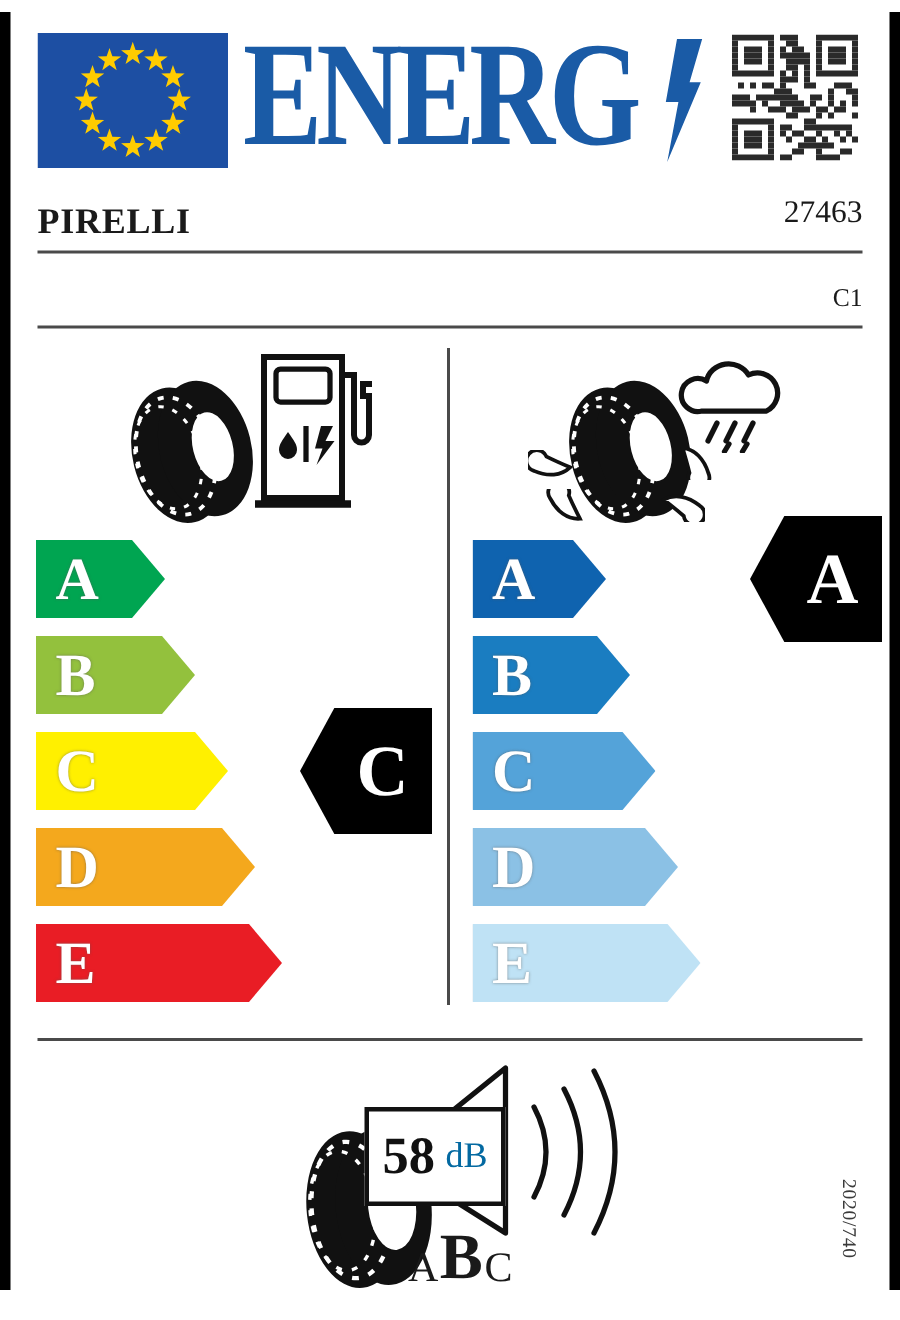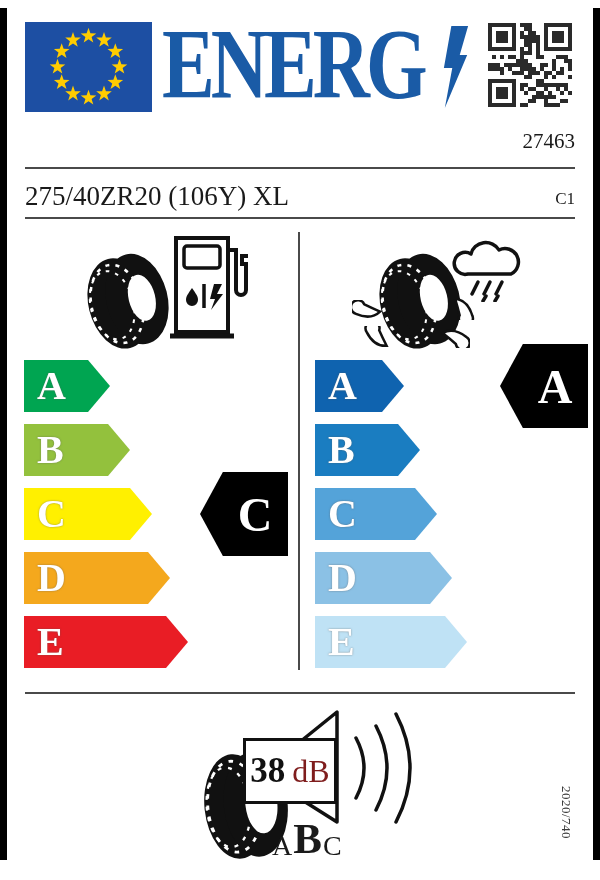--- a/index.html
+++ b/index.html
@@ -36,21 +36,21 @@
     text-shadow:0 0 2px rgba(90,90,90,.65);}
   .rating-ind{position:absolute;width:88px;height:84px;background:#000;
     clip-path:polygon(26% 0,100% 0,100% 100%,26% 100%,0 50%);
     display:flex;align-items:center;justify-content:center;}
   .rating-ind span{color:#fff;font-size:48px;font-weight:bold;padding-left:22px;}
 
   
   .db-box{position:absolute;left:243px;top:738px;width:88px;height:60px;background:#fff;
     border:3px solid #111;display:flex;align-items:center;justify-content:center;}
   .db-box .val{font-size:35px;font-weight:bold;color:#111;}
-  .db-box .unit{font-size:32px;color:#7f1d1d;margin-left:7px;}
+  .db-box .unit{font-size:24px;color:#0369a1;margin-left:7px;}
   .noise-classes{position:absolute;left:272px;top:817px;display:flex;align-items:flex-end;color:#1a1a1a;}
   .noise-classes .nc{font-size:28px;line-height:1;}
   .noise-classes .nc.active{font-size:43px;font-weight:bold;margin:0 1px;}
   .regulation{position:absolute;left:558px;top:786px;writing-mode:vertical-rl;
     font-size:13px;color:#3a3a3a;letter-spacing:.5px;}
 </style>
 </head>
 <body>
 
 <div class="label">
@@ -301,23 +301,23 @@
       <rect x="24" y="80" width="4" height="4" fill="#2a2a2a"></rect>
       <rect x="32" y="80" width="4" height="4" fill="#2a2a2a"></rect>
       <rect x="36" y="80" width="4" height="4" fill="#2a2a2a"></rect>
       <rect x="56" y="80" width="4" height="4" fill="#2a2a2a"></rect>
       <rect x="60" y="80" width="4" height="4" fill="#2a2a2a"></rect>
       <rect x="64" y="80" width="4" height="4" fill="#2a2a2a"></rect>
       <rect x="68" y="80" width="4" height="4" fill="#2a2a2a"></rect>
     </svg>
 
   
+  <div class="brand-name">PIRELLI</div>
   <div class="brand-article">27463</div>
   <div class="hline l1"></div>
-  <div class="tyre-dimension">275/40ZR20 (106Y) XL</div>
   <div class="tyre-class">C1</div>
   <div class="hline l2"></div>
   <div class="vline"></div>
 
   
   <svg class="icon-abs" style="left:78px;top:250px" width="102" height="102" viewBox="0 0 100 100">
     <g transform="rotate(-14 50 50)">
       <ellipse cx="40" cy="50" rx="30" ry="45" fill="#111"></ellipse>
       <ellipse cx="58" cy="50" rx="30" ry="45" fill="#111"></ellipse>
       <ellipse cx="38" cy="50" rx="25" ry="39" fill="none" stroke="#fff" stroke-width="2.5" stroke-dasharray="4 6"></ellipse>
@@ -421,21 +421,21 @@
       <ellipse cx="55" cy="50" rx="28" ry="46" fill="#111"></ellipse>
       <ellipse cx="36" cy="50" rx="23" ry="40" fill="none" stroke="#fff" stroke-width="2.5" stroke-dasharray="4 6"></ellipse>
       <ellipse cx="31" cy="50" rx="19" ry="35" fill="none" stroke="#fff" stroke-width="2" stroke-dasharray="3.5 6"></ellipse>
       <ellipse cx="60" cy="50" rx="14" ry="26" fill="#fff"></ellipse>
     </g>
   </svg>
   <svg class="icon-abs" style="left:278px;top:706px" width="64" height="122" viewBox="0 0 64 122">
     <polygon points="2,52 59,6 59,116 2,80" fill="#fff" stroke="#111" stroke-width="3.5" stroke-linejoin="round"></polygon>
   </svg>
   <div class="db-box">
-    <span class="val">38</span>
+    <span class="val">58</span>
     <span class="unit">dB</span>
   </div>
   <svg class="icon-abs" style="left:350px;top:712px" width="76" height="112" viewBox="0 0 76 112">
     <g fill="none" stroke="#111" stroke-width="3.5" stroke-linecap="round">
       <path d="M6 26 Q22 56 6 86"></path>
       <path d="M26 14 Q48 56 26 98"></path>
       <path d="M46 2 Q74 56 46 110"></path>
     </g>
   </svg>
   <div class="noise-classes">

